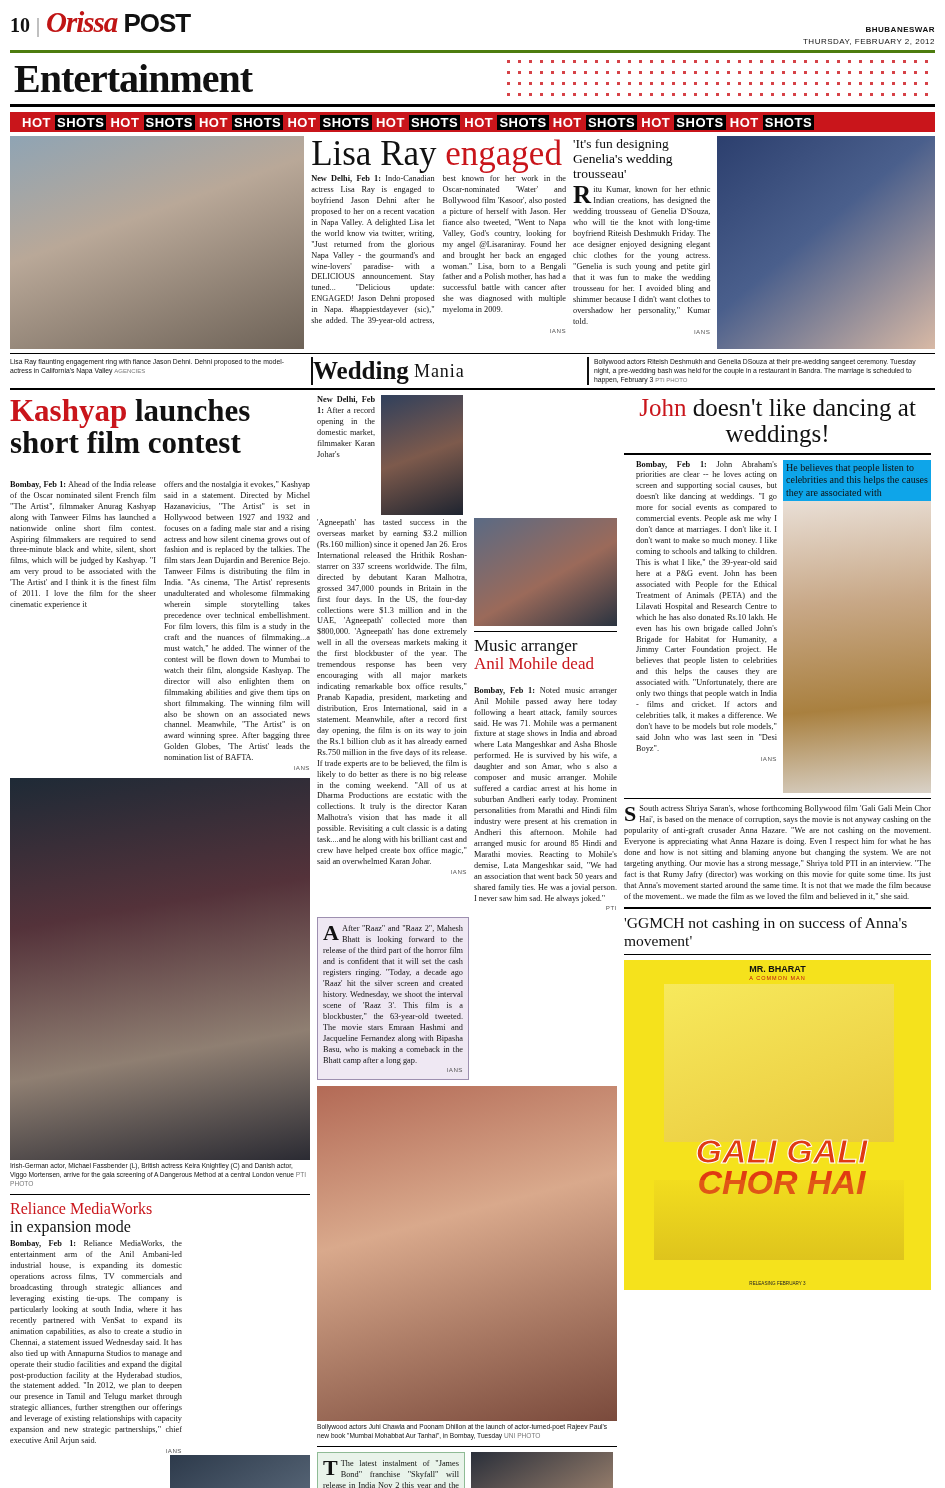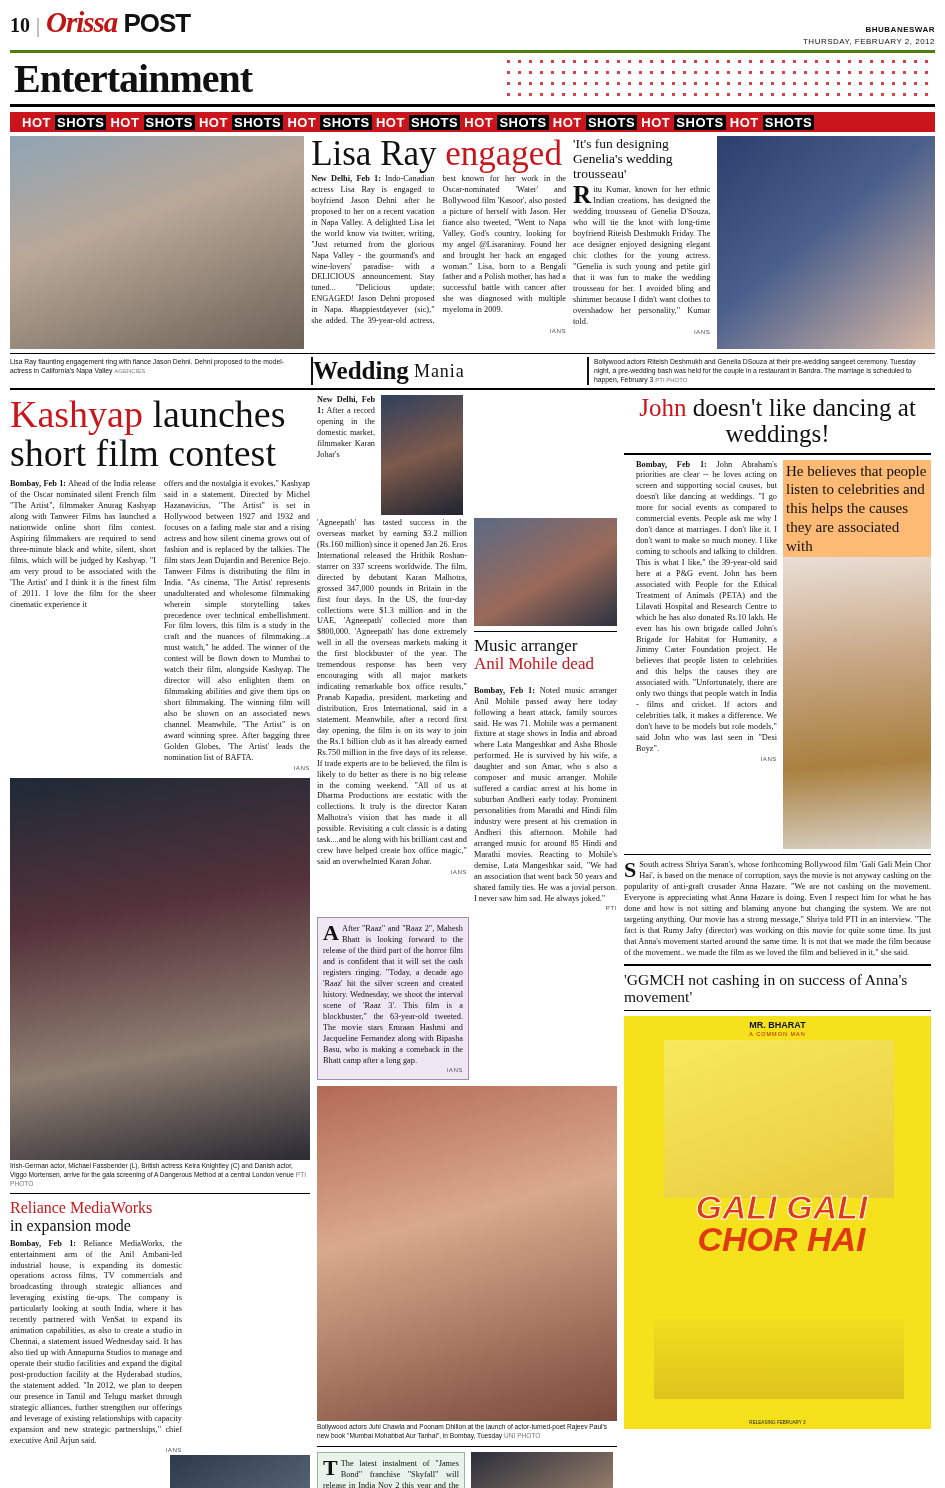--- a/index.html
+++ b/index.html
@@ -73,21 +73,21 @@
 
   
   .grid { display:flex; gap:7px; margin-top:5px; }
   .col { }
   .c1 { width:300px; }
   .c2 { width:300px; }
   .c3 { width:307px; }
   .hrule { border-top:1px solid #000; margin:5px 0; }
   .hrule-thick { border-top:2px solid #000; margin:5px 0; }
 
-  .hl-kashyap { font-family:"Liberation Serif",serif; font-size:38px; line-height:1.03; margin:0 0 6px 0; }
+  .hl-kashyap { font-family:"Liberation Serif",serif; font-size:31px; line-height:1.03; margin:0 0 21px 0;font-weight:bold; }
   .hl-kashyap .red { color:#c9151b; }
   .hl-agnee { font-family:"Liberation Serif",serif; font-size:19px; line-height:1.05; margin:0 0 4px 0; font-weight:bold;}
   .hl-agnee .red { color:#c9151b; }
   .hl-john { font-family:"Liberation Serif",serif; font-size:25px; line-height:1.05; margin:0 0 5px 0; text-align:center;}
   .hl-john .red { color:#c9151b; }
   .hl-anil { font-family:Liberation Serif, serif; font-size:17px; line-height:1.08; margin:0 0 12px 0;}
   .hl-anil .red { color:#c9151b; }
   .hl-rel { font-family:"Liberation Serif",serif; font-size:16px; line-height:1.1; margin:0 0 4px 0;}
   .hl-rel .red { color:#c9151b; }
   .hl-ggmch { font-family:"Liberation Serif",serif; font-size:15.5px; line-height:1.12; margin:0 0 4px 0;}
@@ -102,21 +102,21 @@
   .photo-juhi { width:300px; height:335px; }
   .photo-kate { width:140px; height:243px; }
   .photo-arnold { width:142px; height:178px; }
   .photo-poster { width:228px; height:338px; }
 
   .cap-sm { font-family:"Liberation Sans",sans-serif; font-size:6.6px; line-height:1.35; padding-top:2px; }
   .cap-sm .src { color:#777; }
 
   .johnwrap { display:flex; gap:6px;margin-left:12px; }
   .john-text { flex:1; }
-  .knock { background:#fdba74; font-family:"Liberation Serif",serif; font-size:15px; line-height:1.25; padding:2px 3px; }
+  .knock { background:#0ea5e9; font-family:"Liberation Serif",serif; font-size:10px; line-height:1.25; padding:2px 3px; }
 
   .floatright { float:right; margin:0 0 3px 5px; }
 
   .poster { position:relative; background:#f5e21c; overflow:hidden; }
   .poster .ptop { position:absolute; top:4px; left:0; right:0; text-align:center; font-family:"Liberation Sans",sans-serif; font-size:9px; font-weight:bold; color:#111;}
   .poster .psub { position:absolute; top:15px; left:0; right:0; text-align:center; font-family:"Liberation Sans",sans-serif; font-size:5.5px; color:#b11; letter-spacing:1px;}
   .poster .ptag { position:absolute; top:66px; left:0; right:0; display:flex; justify-content:space-around; font-family:"Liberation Sans",sans-serif; font-size:5.5px; color:#333;}
   .poster .ptitle { position:absolute; top:176px; left:0; right:0; text-align:center; font-family:"Liberation Sans",serif; font-weight:bold; font-style:italic; line-height:.92;margin-left:8px;}
   .poster .ptitle .l1 { font-size:34px; color:#e03a12; -webkit-text-stroke:1px #fff; display:block;}
   .poster .ptitle .l2 { font-size:34px; color:#e03a12; display:block;}
@@ -339,21 +339,21 @@
       <div class="body-txt">
         <span class="bigcap">S</span>
         <span>South actress Shriya Saran's, whose forthcoming Bollywood film 'Gali Gali Mein Chor Hai', is based on the menace of corruption, says the movie is not anyway cashing on the popularity of anti-graft crusader Anna Hazare. "We are not cashing on the movement. Everyone is appreciating what Anna Hazare is doing. Even I respect him for what he has done and how is not sitting and blaming anyone but changing the system. We are not targeting anything. Our movie has a strong message," Shriya told PTI in an interview.
 "The fact is that Rumy Jafry (director) was working on this movie for quite some time. Its just that Anna's movement started around the same time. It is not that we made the film because of the movement.. we made the film as we loved the film and believed in it," she said.</span>
       </div>
 
       <div class="hrule-thick"></div>
       <div class="hl-ggmch">'GGMCH not cashing in on success of Anna's movement'</div>
       <div class="hrule"></div>
 
-      <div class="poster photo-poster" style="width:307px;height:413px;">
+      <div class="poster photo-poster" style="width:307px;height:330px;">
         <div class="ptop">MR. BHARAT</div>
         <div class="psub">A COMMON MAN</div>
         <div class="ptag">
           <span>FULL-TIME: BARBER</span>
           <span>PART-TIME: "THAMPAN"</span>
         </div>
         <div style="position:absolute;top:24px;left:40px;width:230px;height:158px;
                     background:linear-gradient(160deg,#f7e95c 0%,#efd64a 60%,#e8c93c 100%);"></div>
         <div class="ptitle">
           <span class="l1">GALI GALI</span>

